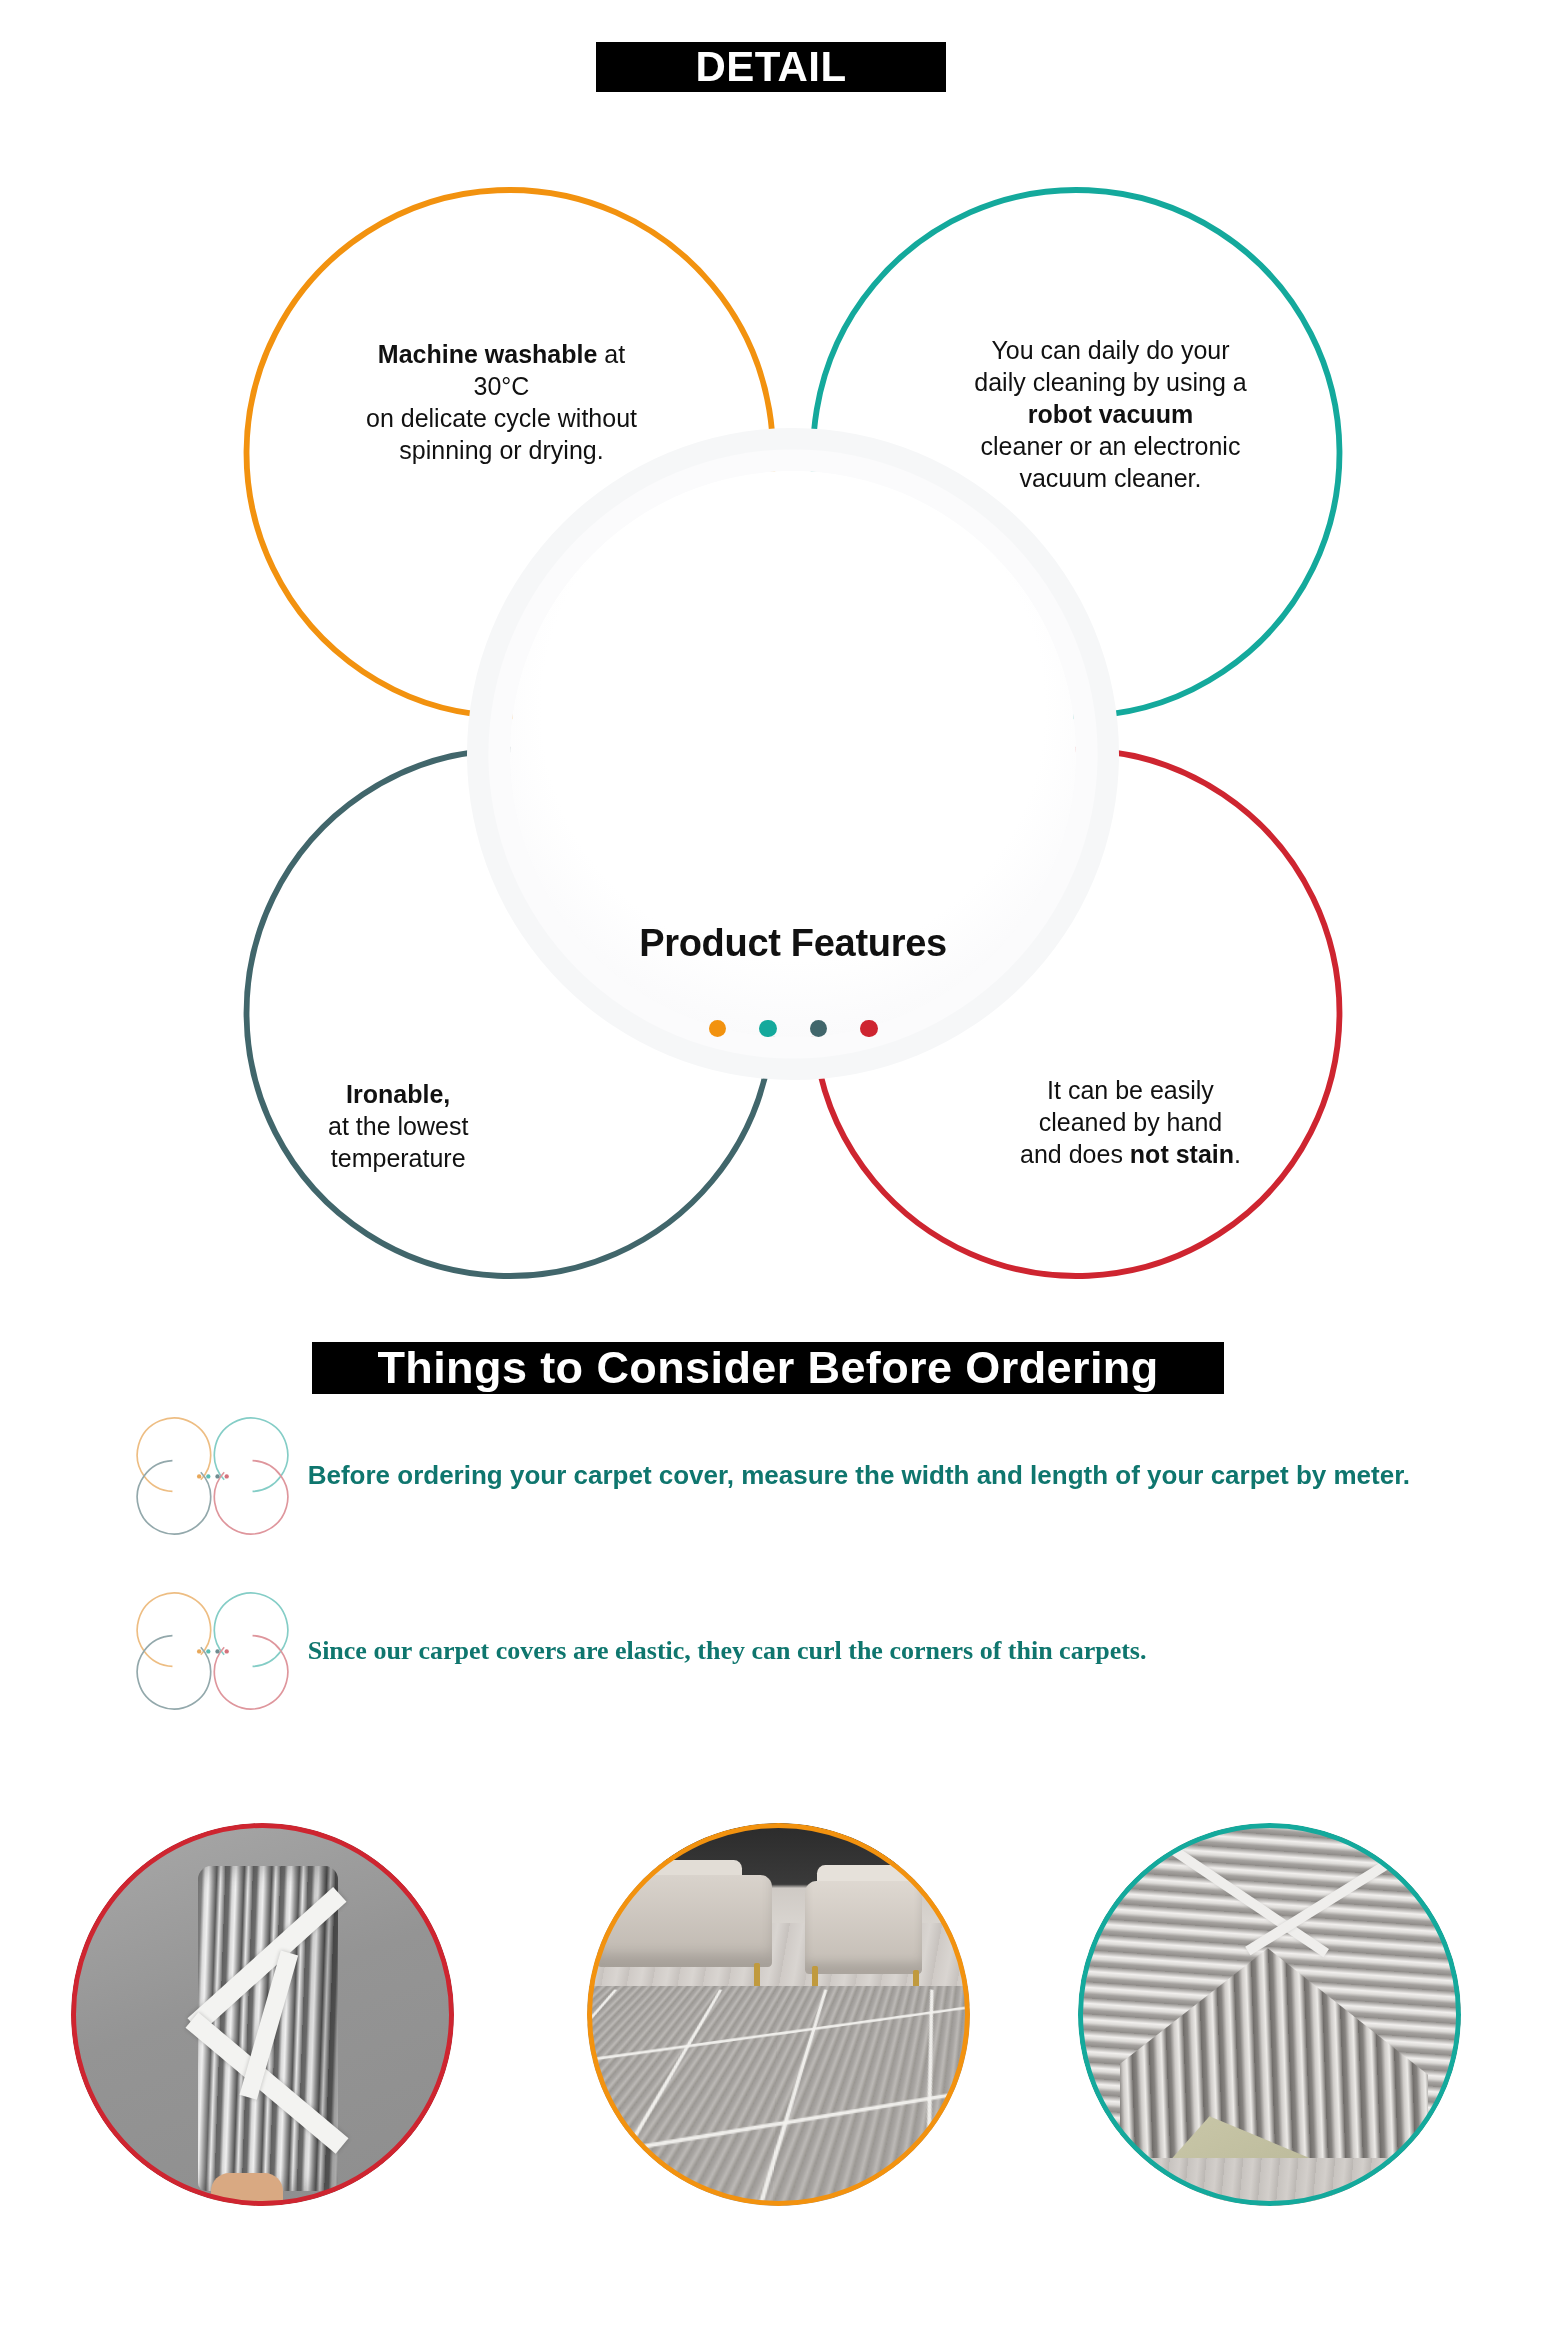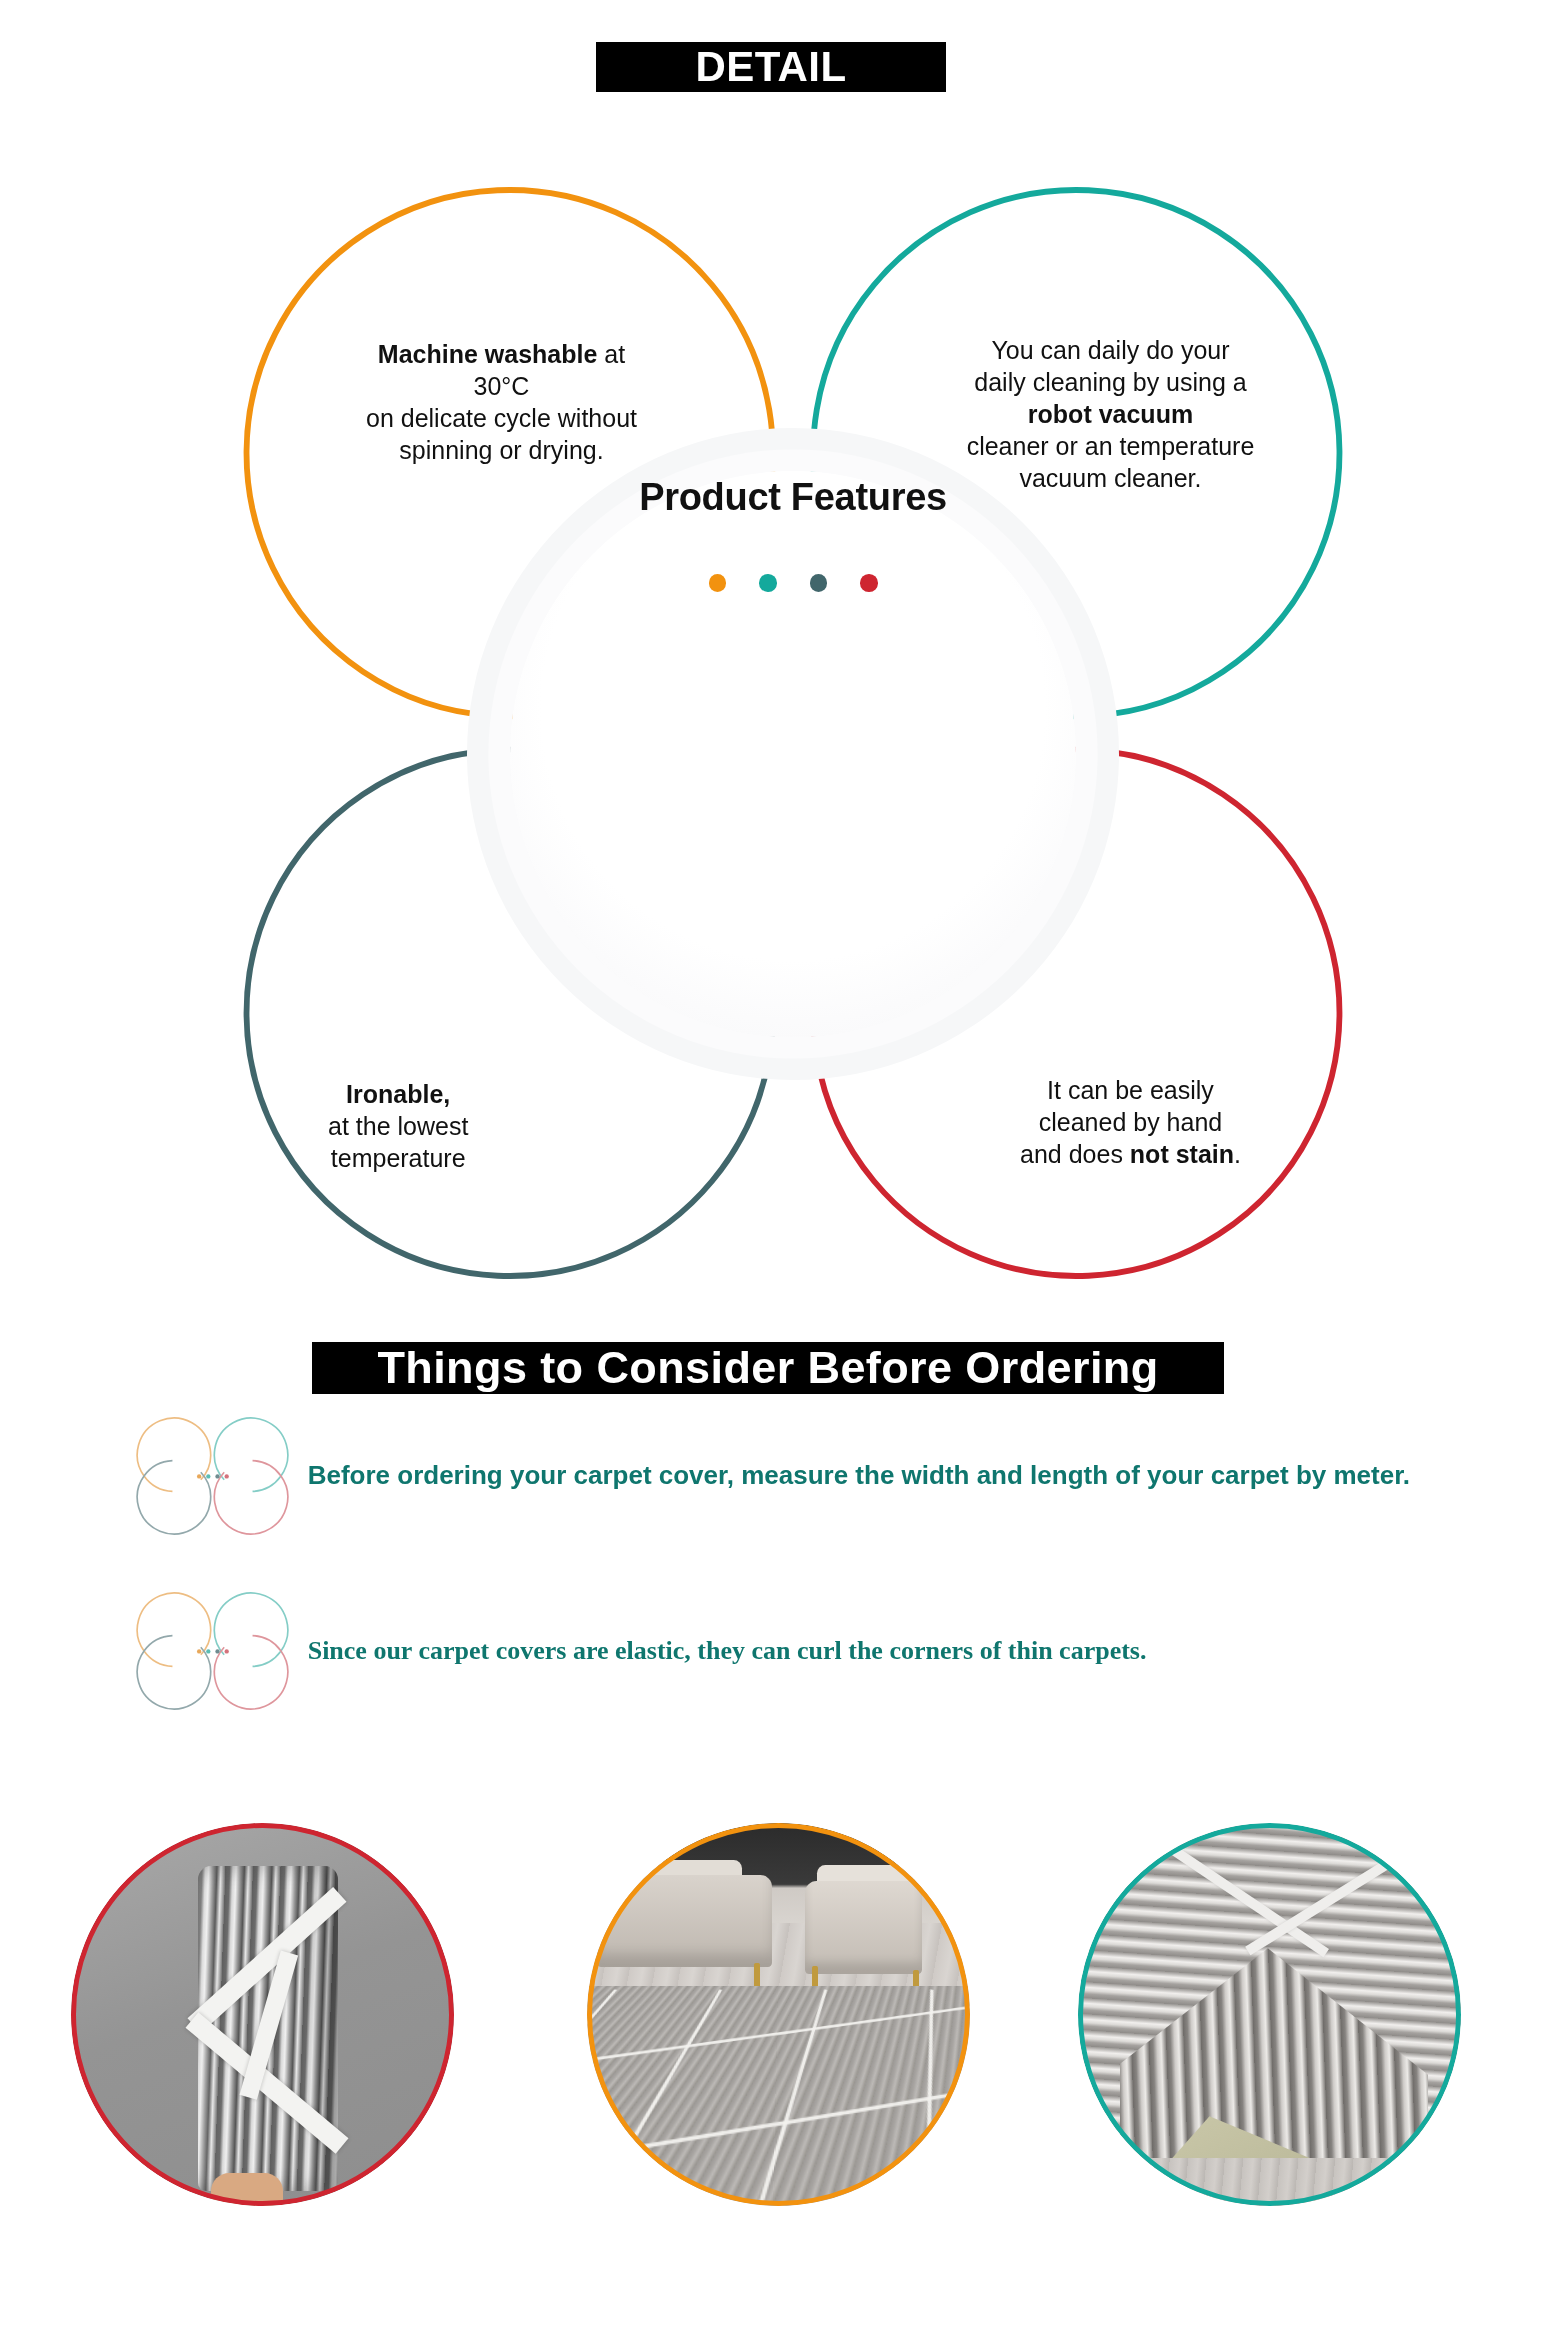--- a/index.html
+++ b/index.html
@@ -90,21 +90,21 @@
     border-radius: 50%;
     background:
       radial-gradient(circle at 50% 42%, #ffffff 0%, #ffffff 58%, #fbfbfc 72%, #f4f5f6 100%);
     box-shadow:
       0 0 0 21.6px #fbfbfc,
       0 0 0 43px #f6f7f8,
       0 8.3px 42px rgba(0,0,0,0.05);
     display: flex;
     flex-direction: column;
     align-items: center;
-    justify-content: flex-start;
+    justify-content: flex-end;
     z-index: 5;
   }
   .hub-title {
     font-size: 38px;
     font-weight: 700;
     color: #111;
     letter-spacing: -0.3px;
     margin-top: 5px;
   }
   .hub-dots { display: flex; gap: 33px; margin-top: 55px; }
@@ -274,21 +274,21 @@
             <path d="M 126 28 A 40 40 0 0 1 126 84"></path>
             <path d="M 138 20 A 52 52 0 0 1 138 92"></path>
             <path d="M 148 12 A 64 64 0 0 1 148 100"></path>
           </g>
         </svg>
       </div>
       <div class="petal-text tr-content">
         <div>You can daily do your</div>
         <div>daily cleaning by using a</div>
         <div><b>robot vacuum</b></div>
-        <div>cleaner or an temperature</div>
+        <div>cleaner or an electronic</div>
         <div>vacuum cleaner.</div>
       </div>
     </div>
 
     <div class="petal petal-bl">
       <svg viewBox="0 0 640 640">
         <path d="M 545 95 A 316 316 0 1 1 452 35" fill="none" stroke="#41666B" stroke-width="7" stroke-linecap="round"></path>
       </svg>
       <div class="bl-icon">
         <svg width="208" height="108" viewBox="0 0 250 130">

